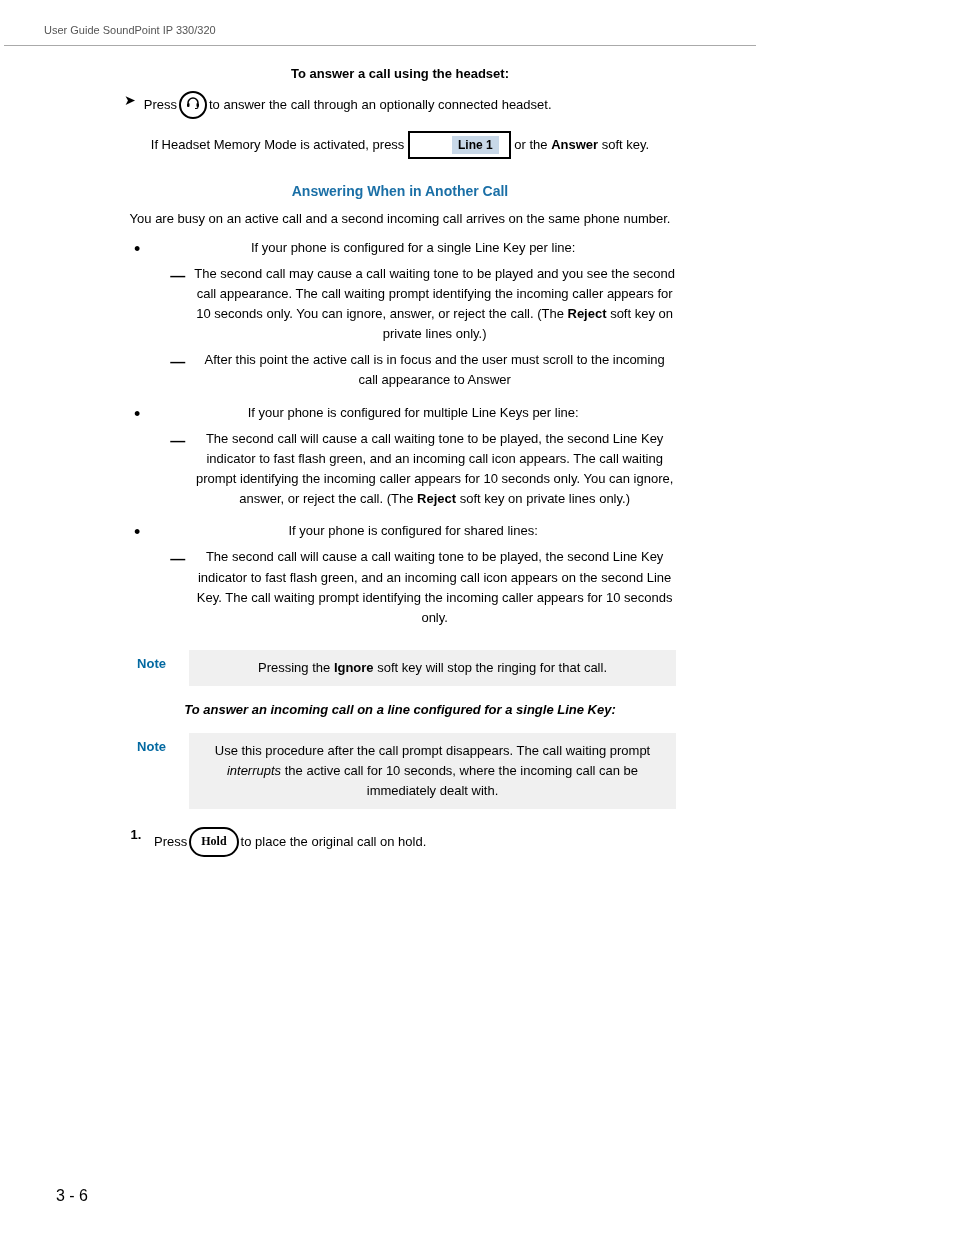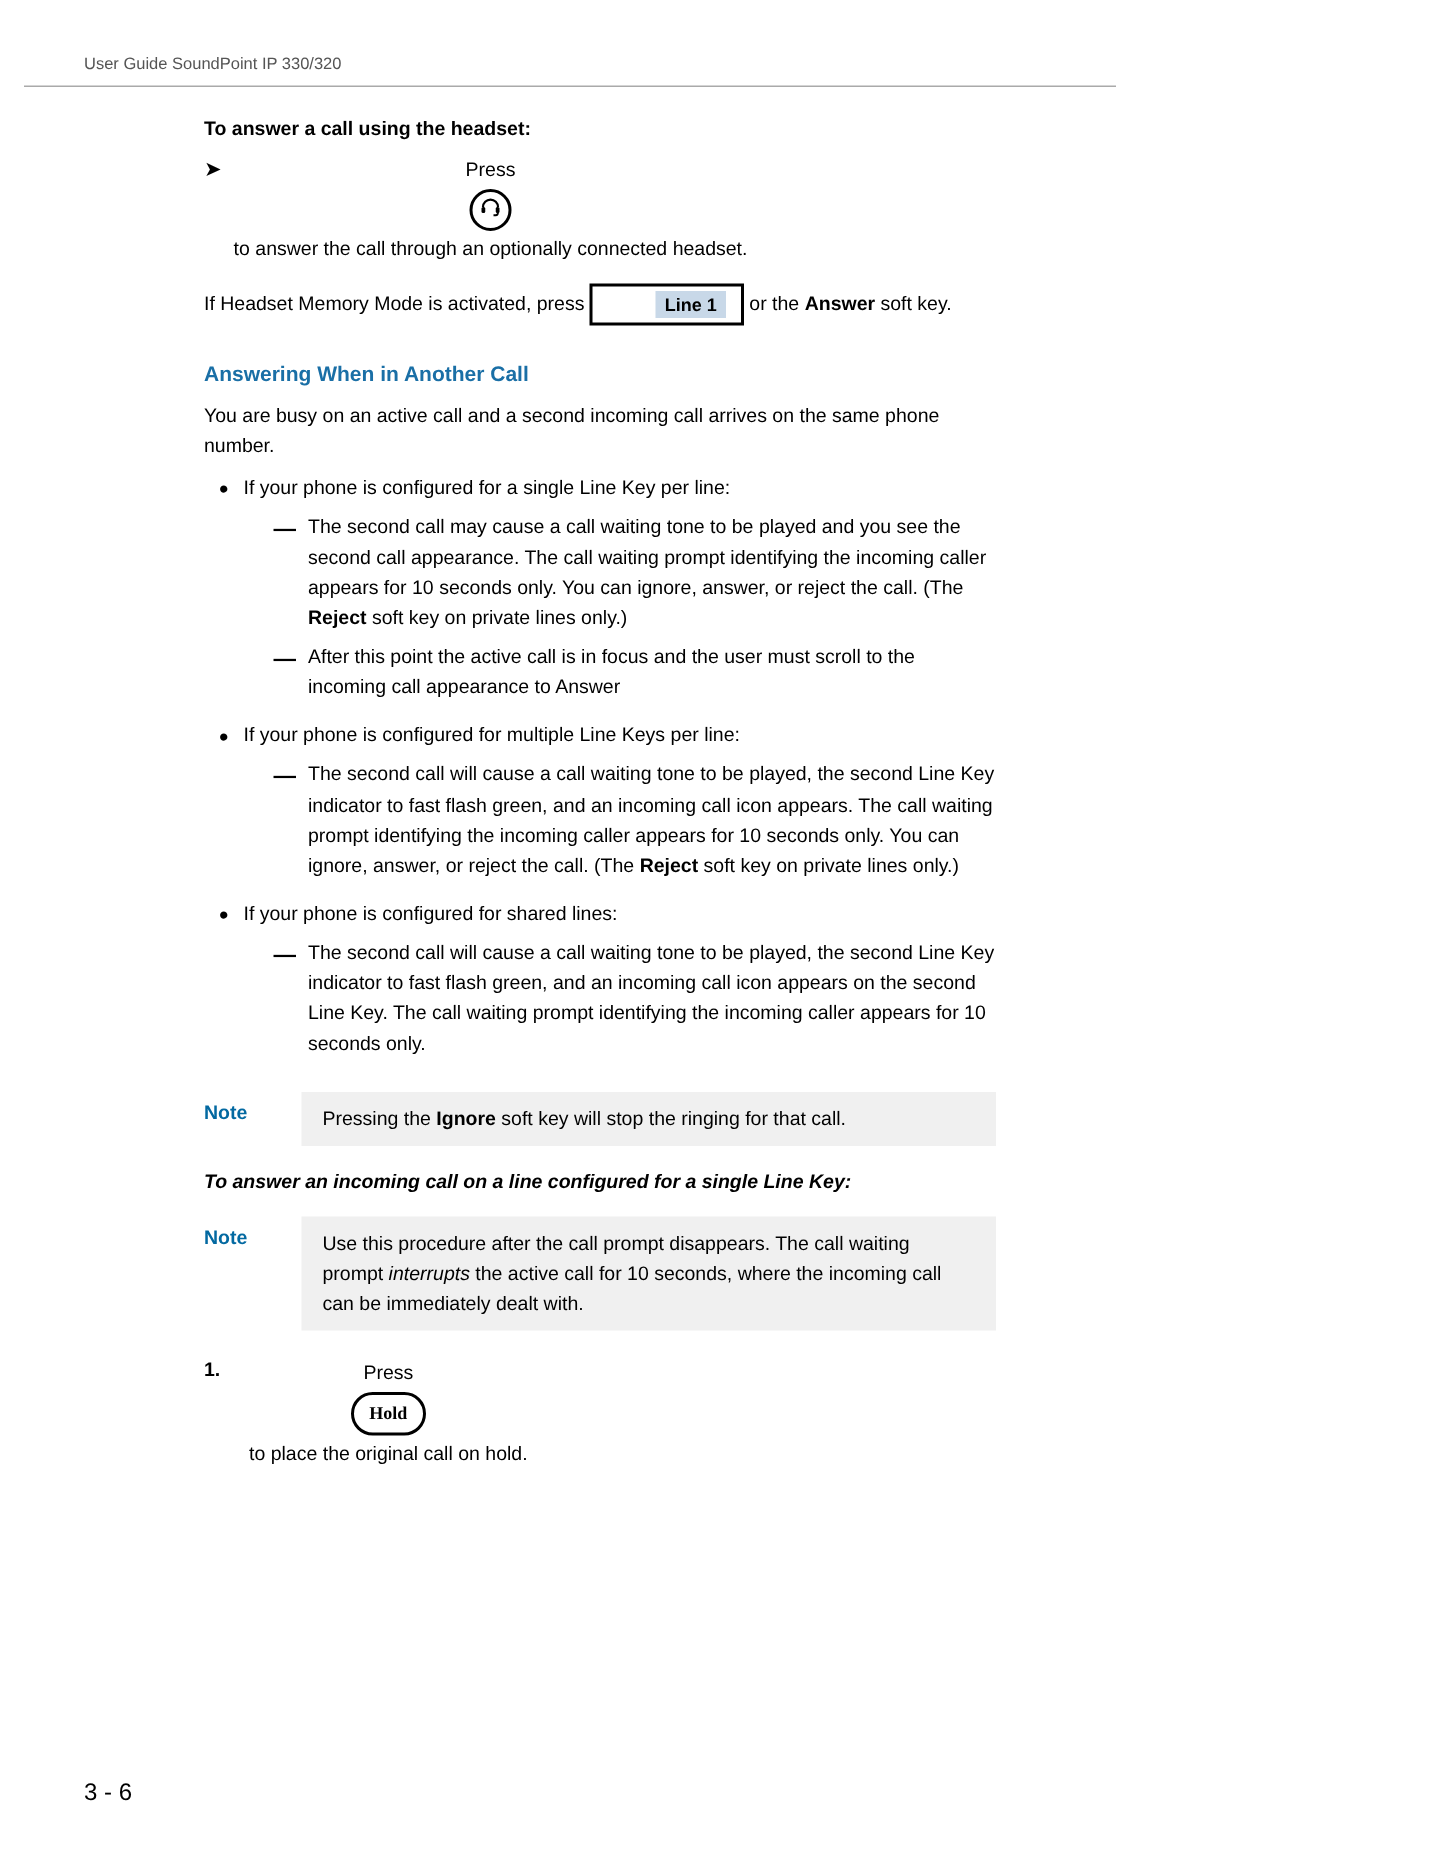--- a/index.html
+++ b/index.html
@@ -7,33 +7,34 @@
       font-family: Arial, Helvetica, sans-serif;
       font-size: 13px;
       color: #000;
       background: #fff;
       width: 954px;
       min-height: 1235px;
     }
     .page {
       width: 760px;
       min-height: 1235px;
-      padding: 16px;
+      padding: 4px;
       position: relative;
     }
     .header {
       padding: 18px 40px 8px 40px;
       border-bottom: 1px solid #aaa;
     }
     .header-text {
       font-size: 11px;
       color: #555;
     }
     .content {
       padding: 20px 80px 40px 120px;
+      text-align: center;
     }
     .section-title-bold {
       font-size: 13px;
       font-weight: bold;
       margin-bottom: 10px;
     }
     .blue-heading {
       font-size: 14px;
       font-weight: bold;
       color: #1a6fa6;
@@ -174,21 +175,20 @@
       font-size: 16px;
       color: #000;
     }
     .press-line {
       display: flex;
       align-items: center;
       gap: 2px;
       flex-wrap: wrap;
       font-size: 13px;
       line-height: 1.6;
-      flex-direction: column;
     }
     .if-headset-line {
       margin-top: 12px;
       margin-bottom: 4px;
       font-size: 13px;
       line-height: 1.7;
     }
   </style>
 </head>
 <body>

